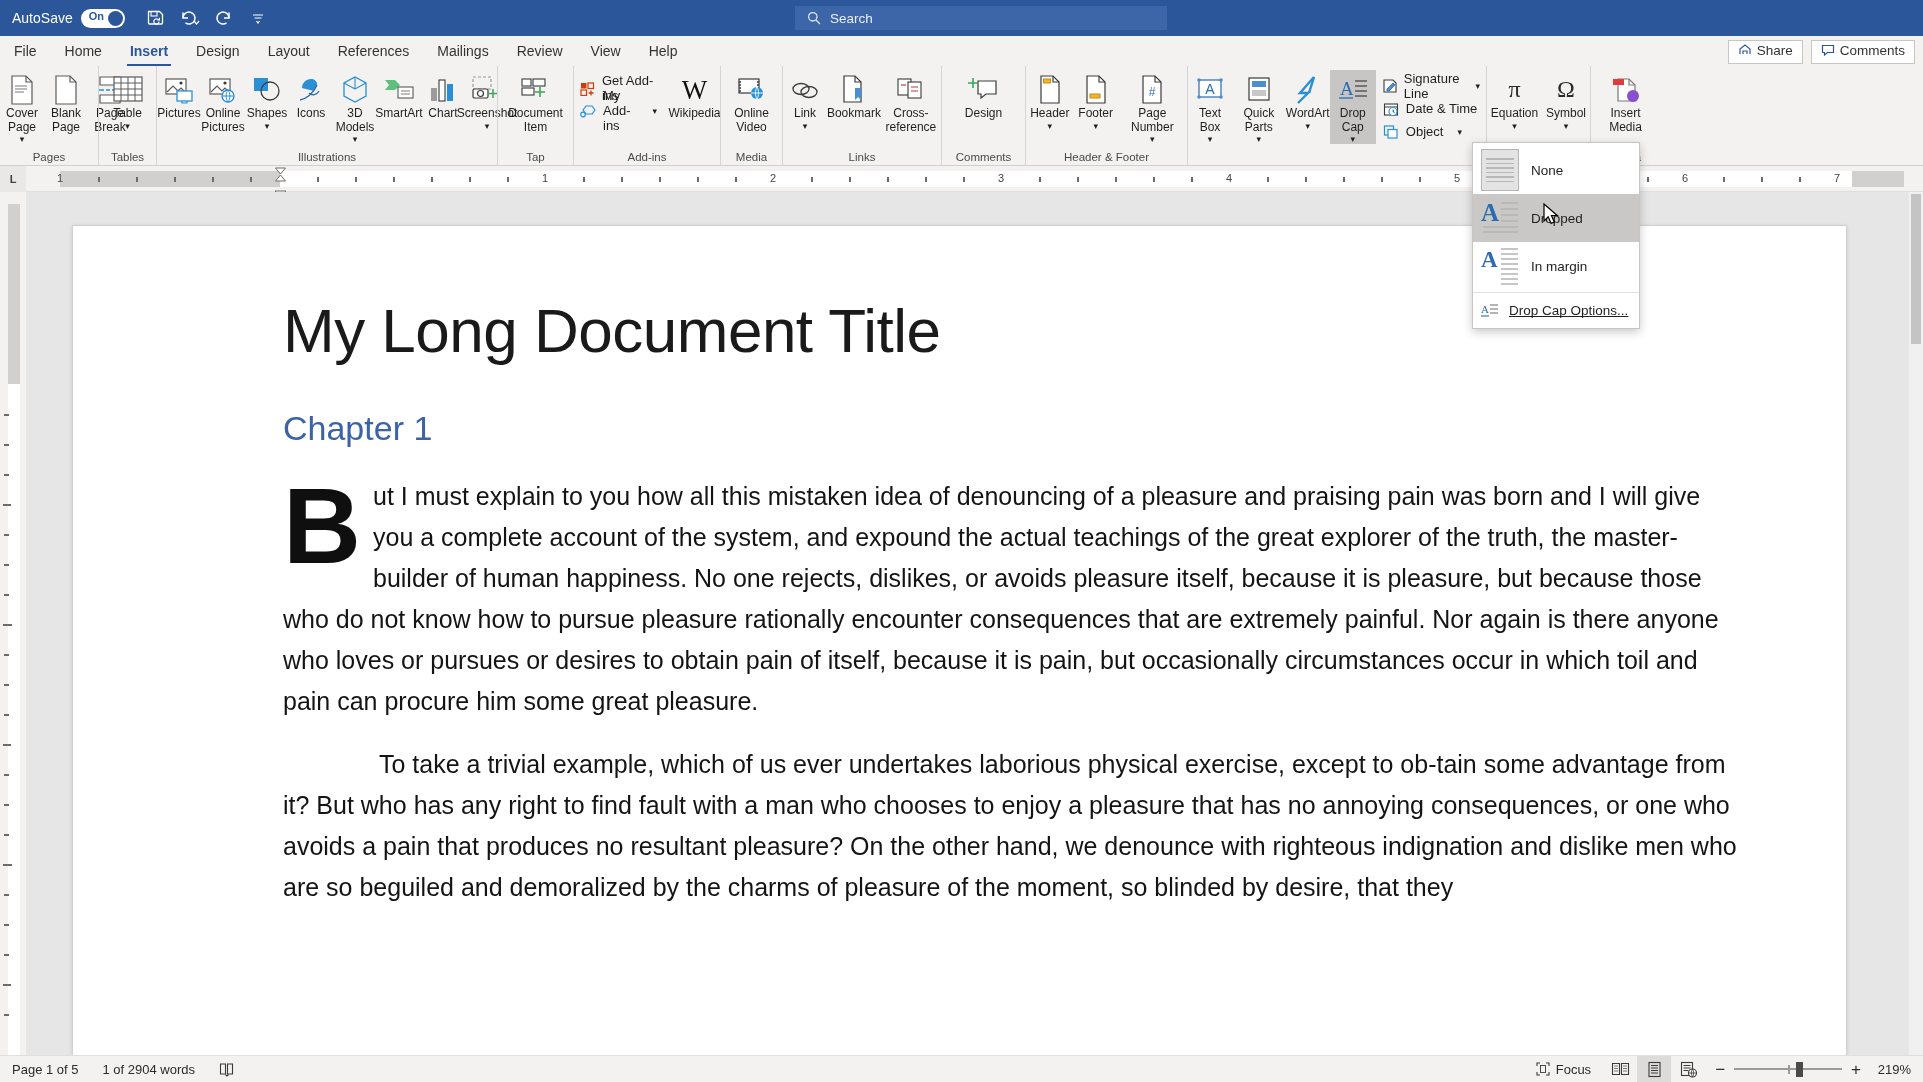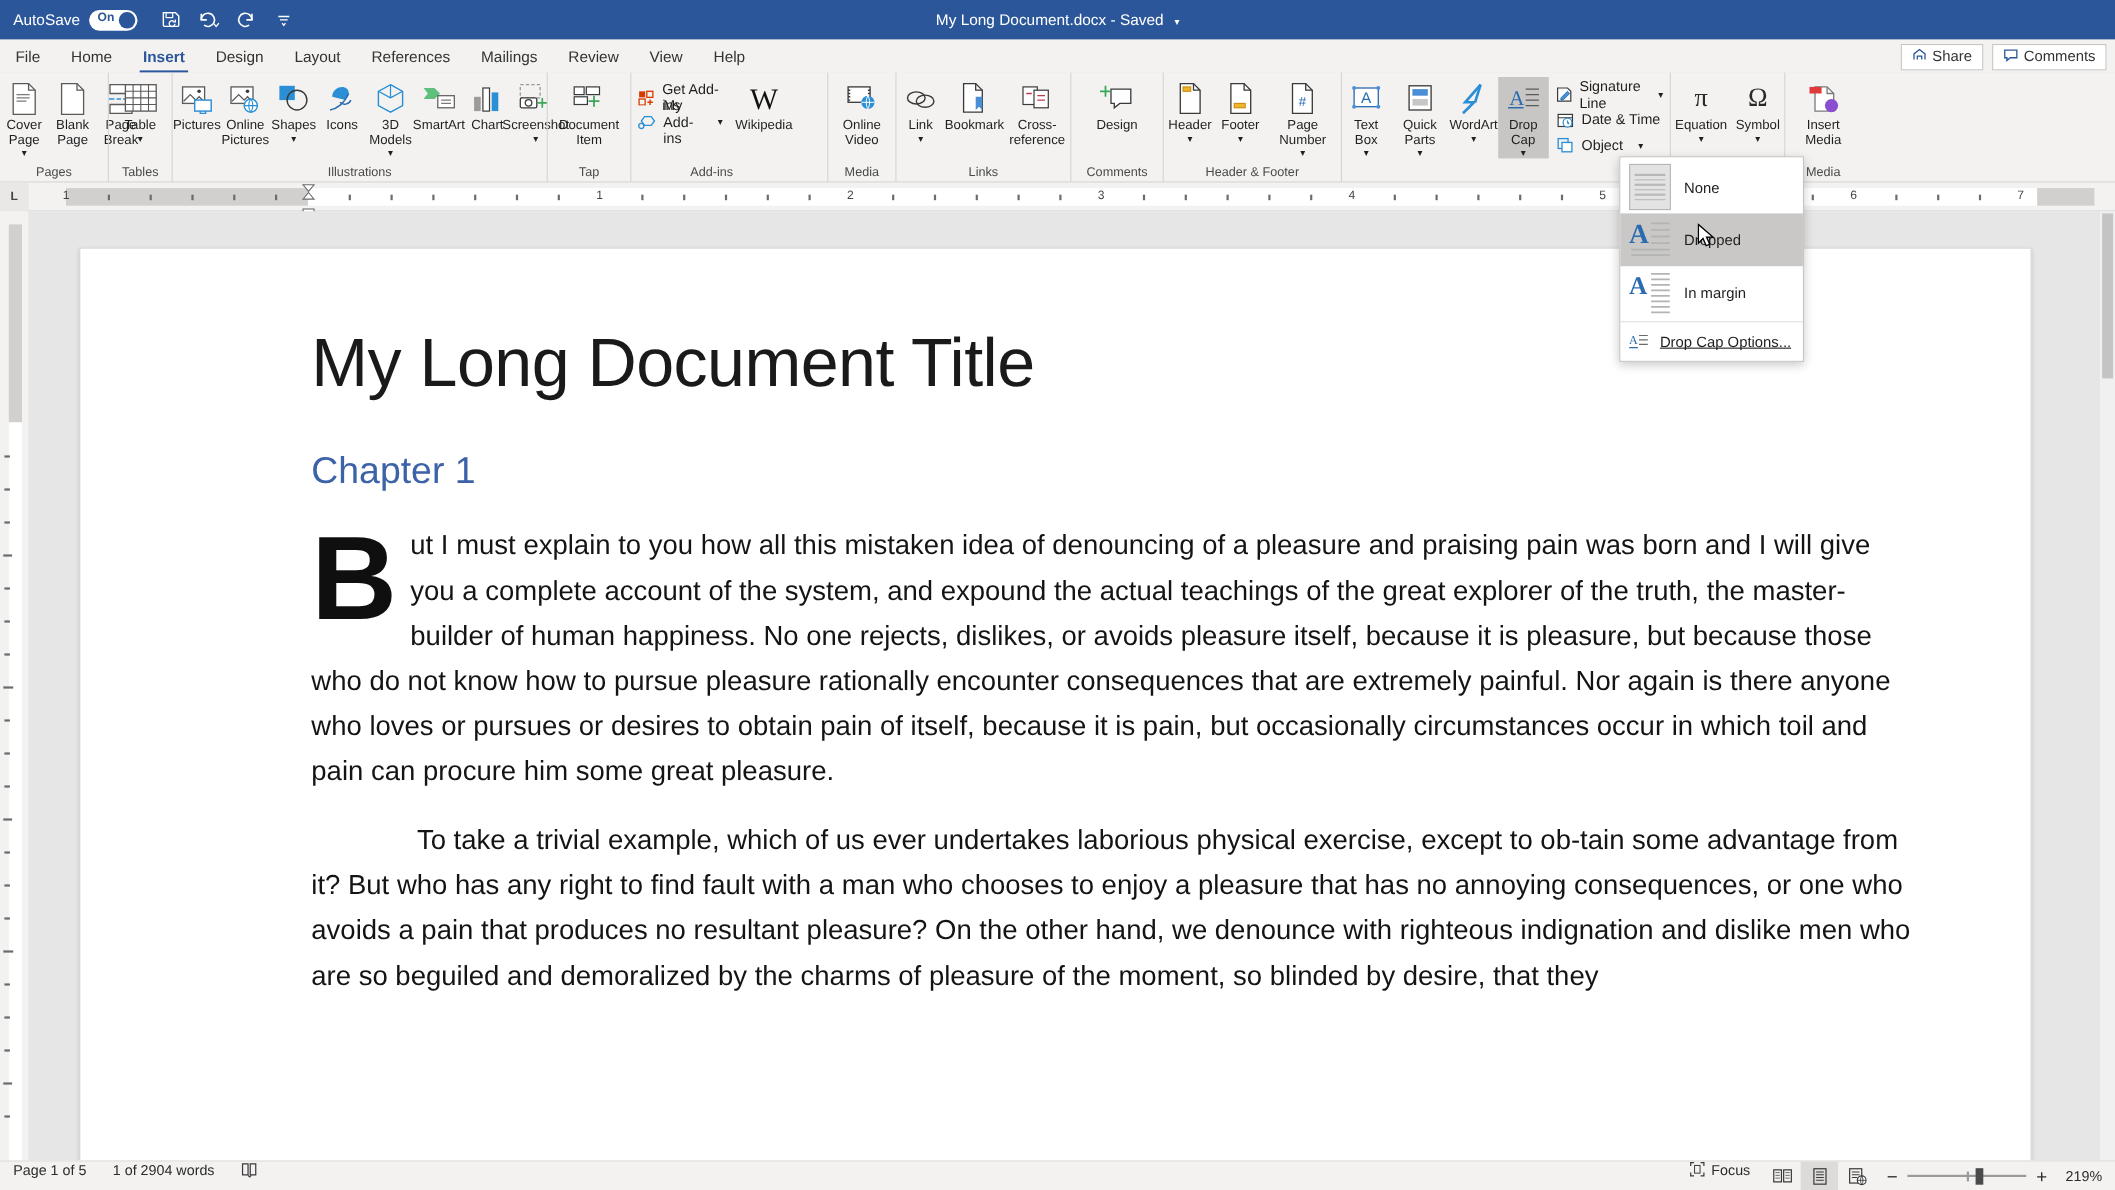--- a/index.html
+++ b/index.html
@@ -194,21 +194,21 @@
   .vscroll .thumb {
     position:absolute; left:2px; top:2px; width:10px; height:150px; background:#c4c4c4;
   }
 
   
   .statusbar {
     position: absolute; left: 0; bottom: 0; width: 1923px; height: 27px;
     background: #f3f2f1; border-top: 1px solid #e1dfdd;
     display: flex; align-items: center; font-size: 13px; color: #2b2b2b;
   }
-  .sb-item { padding: 0 12px; height: 27px; display: flex; gap: 6px; }
+  .sb-item { padding: 0 12px; height: 27px; display: flex; align-items: center; gap: 6px; }
   .sb-right { position: absolute; right: 0; display: flex; align-items: center; height: 27px; }
   .view-btn {
     width: 34px; height: 27px; display: flex; align-items: center; justify-content: center;
   }
   .view-btn.sel { background: #dcdbda; }
   .zoom-wrap { display: flex; align-items: center; gap: 9px; padding: 0 10px; }
   .zoom-slider { position: relative; width: 108px; height: 16px; display:flex; align-items:center; }
   .zoom-line { position:absolute; left:0; right:0; height:2px; background:#9a9a9a; }
   .zoom-mid { position:absolute; left:50%; width:2px; height:9px; background:#9a9a9a; }
   .zoom-knob { position:absolute; left:62px; width:7px; height:15px; background:#4a4a4a; }
@@ -256,20 +256,27 @@
       <svg width="16" height="14" viewBox="0 0 16 14">
           <path d="M3 4h10M4.5 7h7M6.5 10l1.5 2 1.5-2" fill="none" stroke="#fff" stroke-width="1.2"></path>
         </svg>
     </div>
 
     <div class="doc-title">
       <span>My Long Document.docx  -  Saved</span>
       <span style="font-size:9px; margin-left:6px;">▾</span>
     </div>
 
+    <div class="search-box">
+      <svg width="14" height="14" viewBox="0 0 14 14">
+          <circle cx="5.8" cy="5.8" r="4.2" fill="none" stroke="#dbe5f5" stroke-width="1.3"></circle>
+          <path d="M9 9l4 4" stroke="#dbe5f5" stroke-width="1.3"></path>
+        </svg>
+      <span>Search</span>
+    </div>
 
   </div>
 
   <div class="tabstrip">
     <div class="tab">File</div>
     <div class="tab">Home</div>
     <div class="tab active">Insert</div>
     <div class="tab">Design</div>
     <div class="tab">Layout</div>
     <div class="tab">References</div>
@@ -484,21 +491,21 @@
           </div>
         </div>
         <div class="btn" style="margin-left:6px;">
           <span class="ico" style="font-family:'Liberation Serif',serif;font-size:27px;line-height:30px;color:#111;">W</span>
           <span class="lbl">Wikipedia</span>
         </div>
       </div>
       <div class="rgroup-label">Add-ins</div>
     </div>
 
-    <div class="rgroup" style="width:62px;margin-left:32px;">
+    <div class="rgroup" style="width:62px;">
       <div class="rgroup-items" style="justify-content:center;">
         <div class="btn">
           <span class="ico">
             <svg width="30" height="26" viewBox="0 0 30 26">
                 <rect x="2" y="2" width="20" height="14" fill="#fff" stroke="#3a3a3a" stroke-width="1.2"></rect>
                 <path d="M2 5h2M2 8h2M2 11h2M2 14h2M20 5h2M20 8h2M20 11h2M20 14h2" stroke="#3a3a3a" stroke-width="1.3"></path>
                 <circle cx="20" cy="16" r="6" fill="#2b8fd6"></circle>
                 <path d="M14 16h12M20 10c2 3 2 9 0 12M20 10c-2 3-2 9 0 12" fill="none" stroke="#fff" stroke-width=".9"></path>
               </svg>
           </span>

